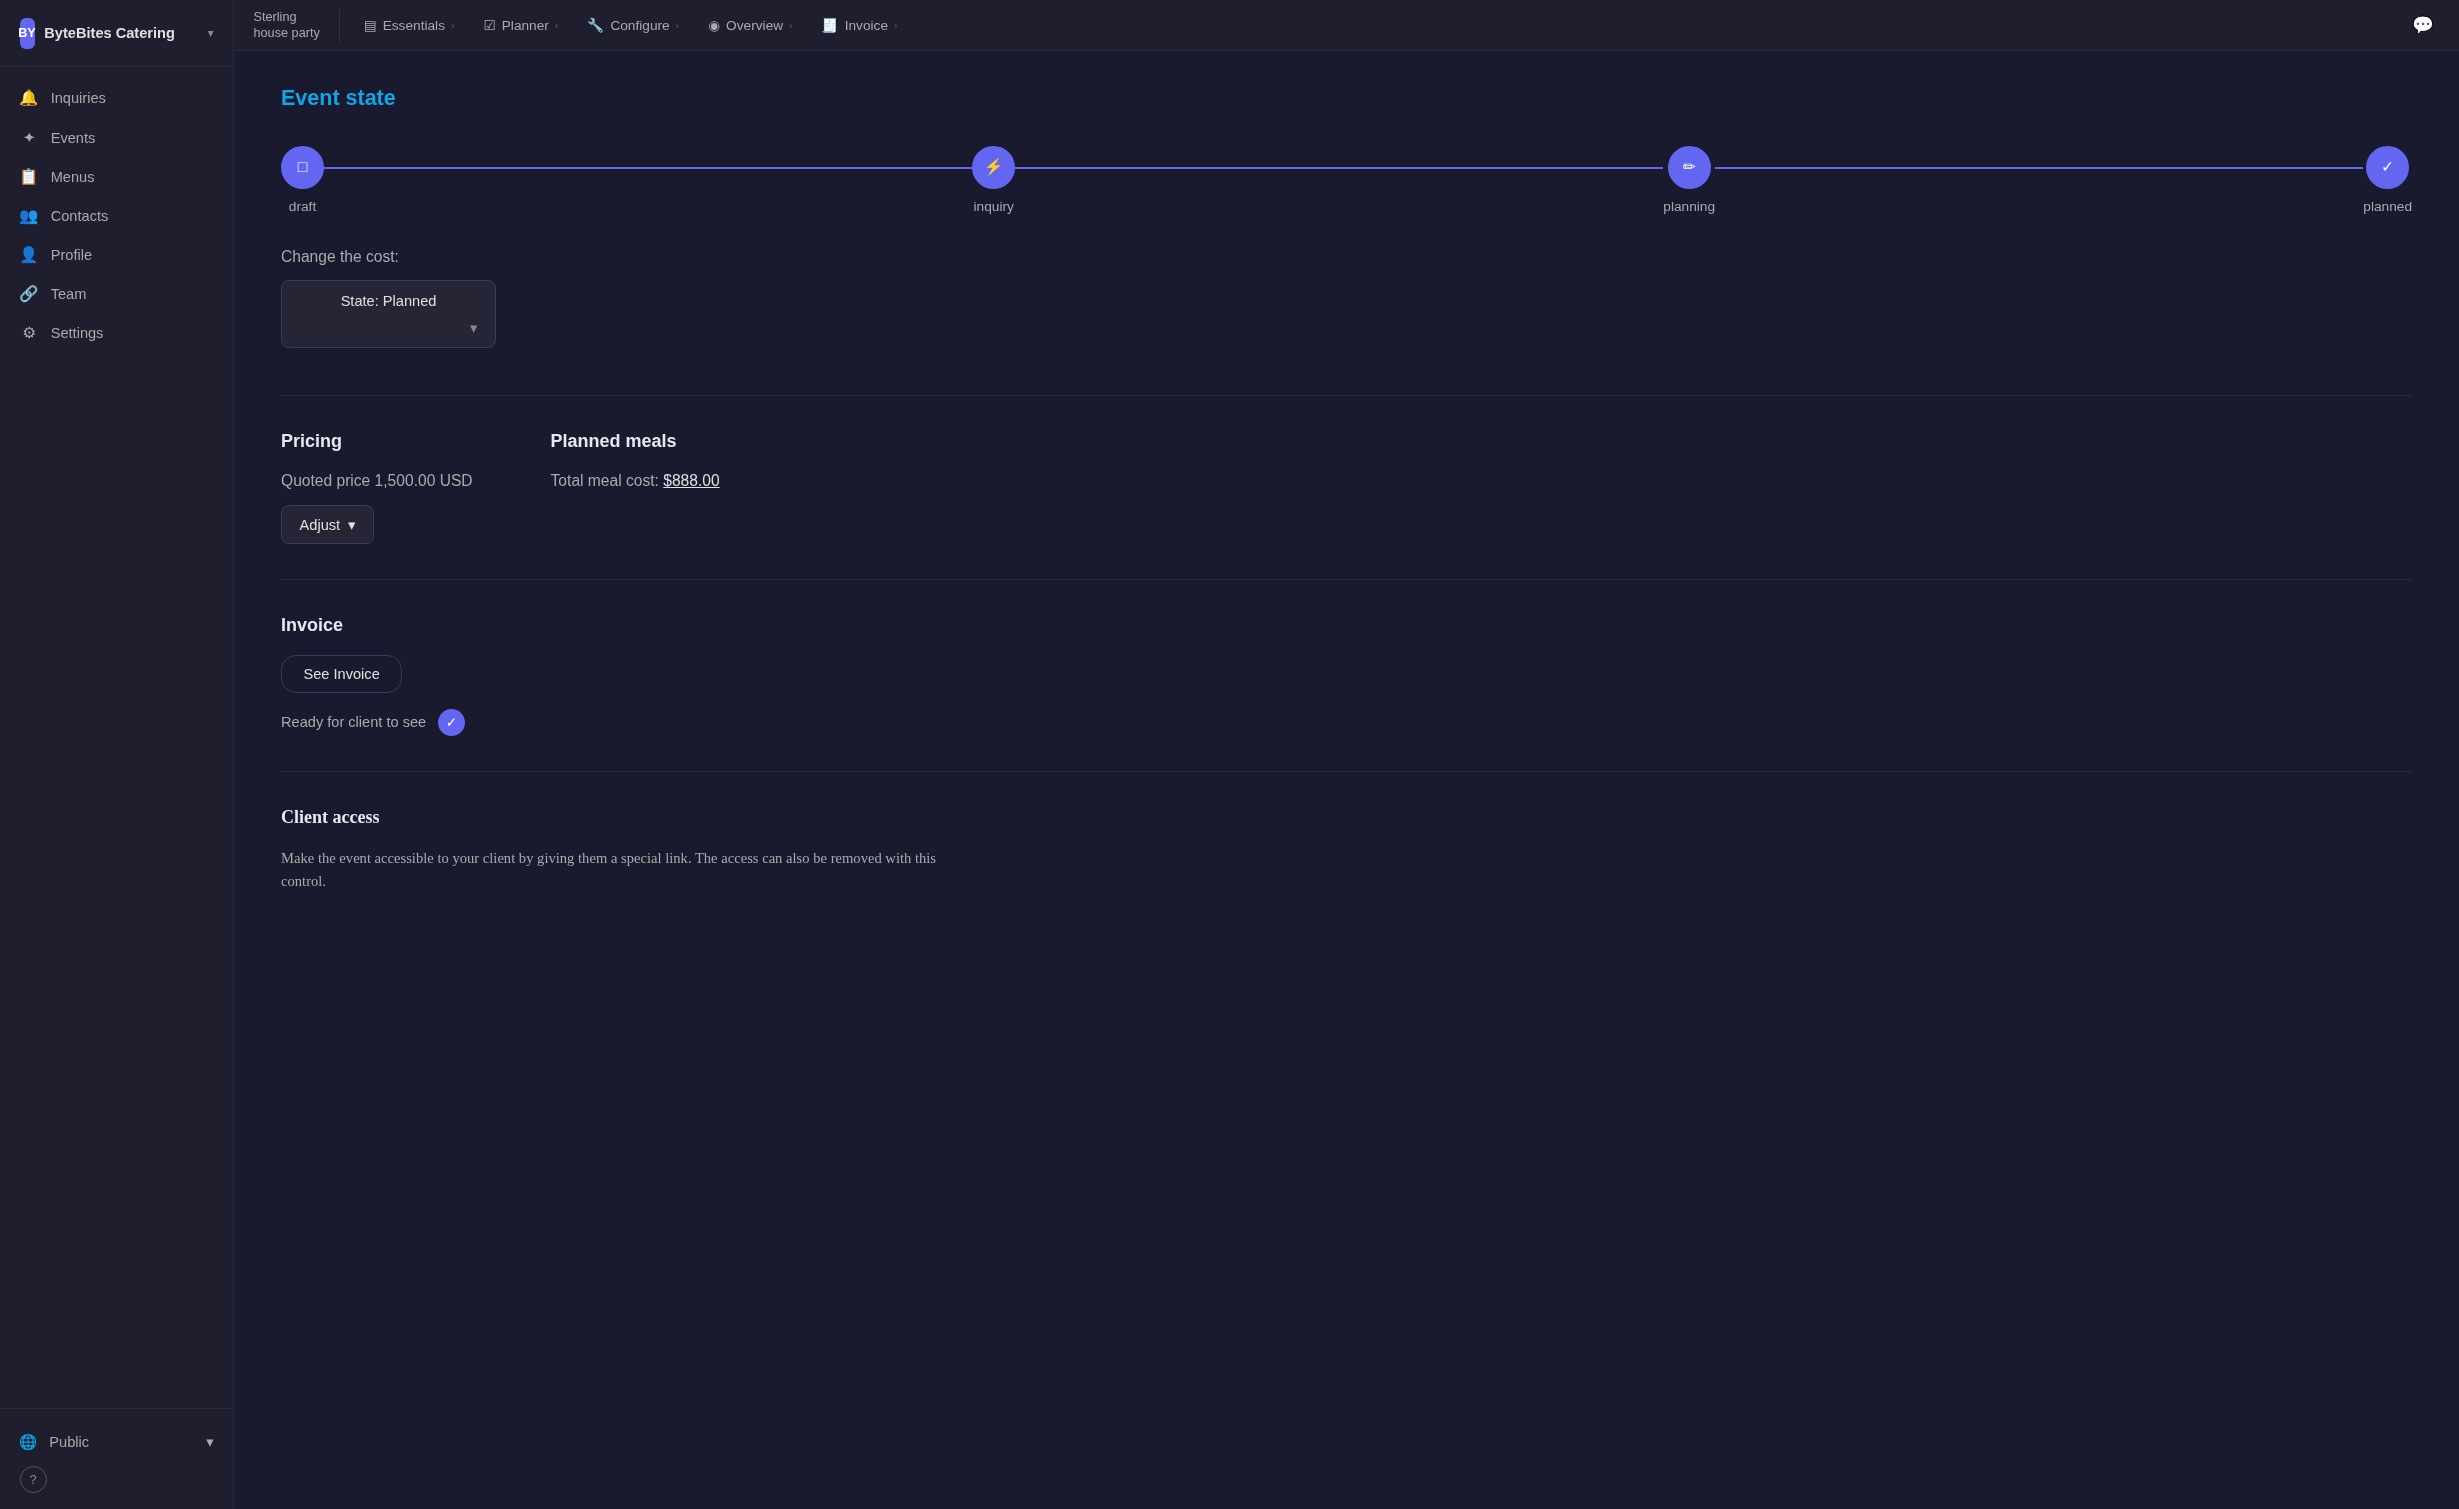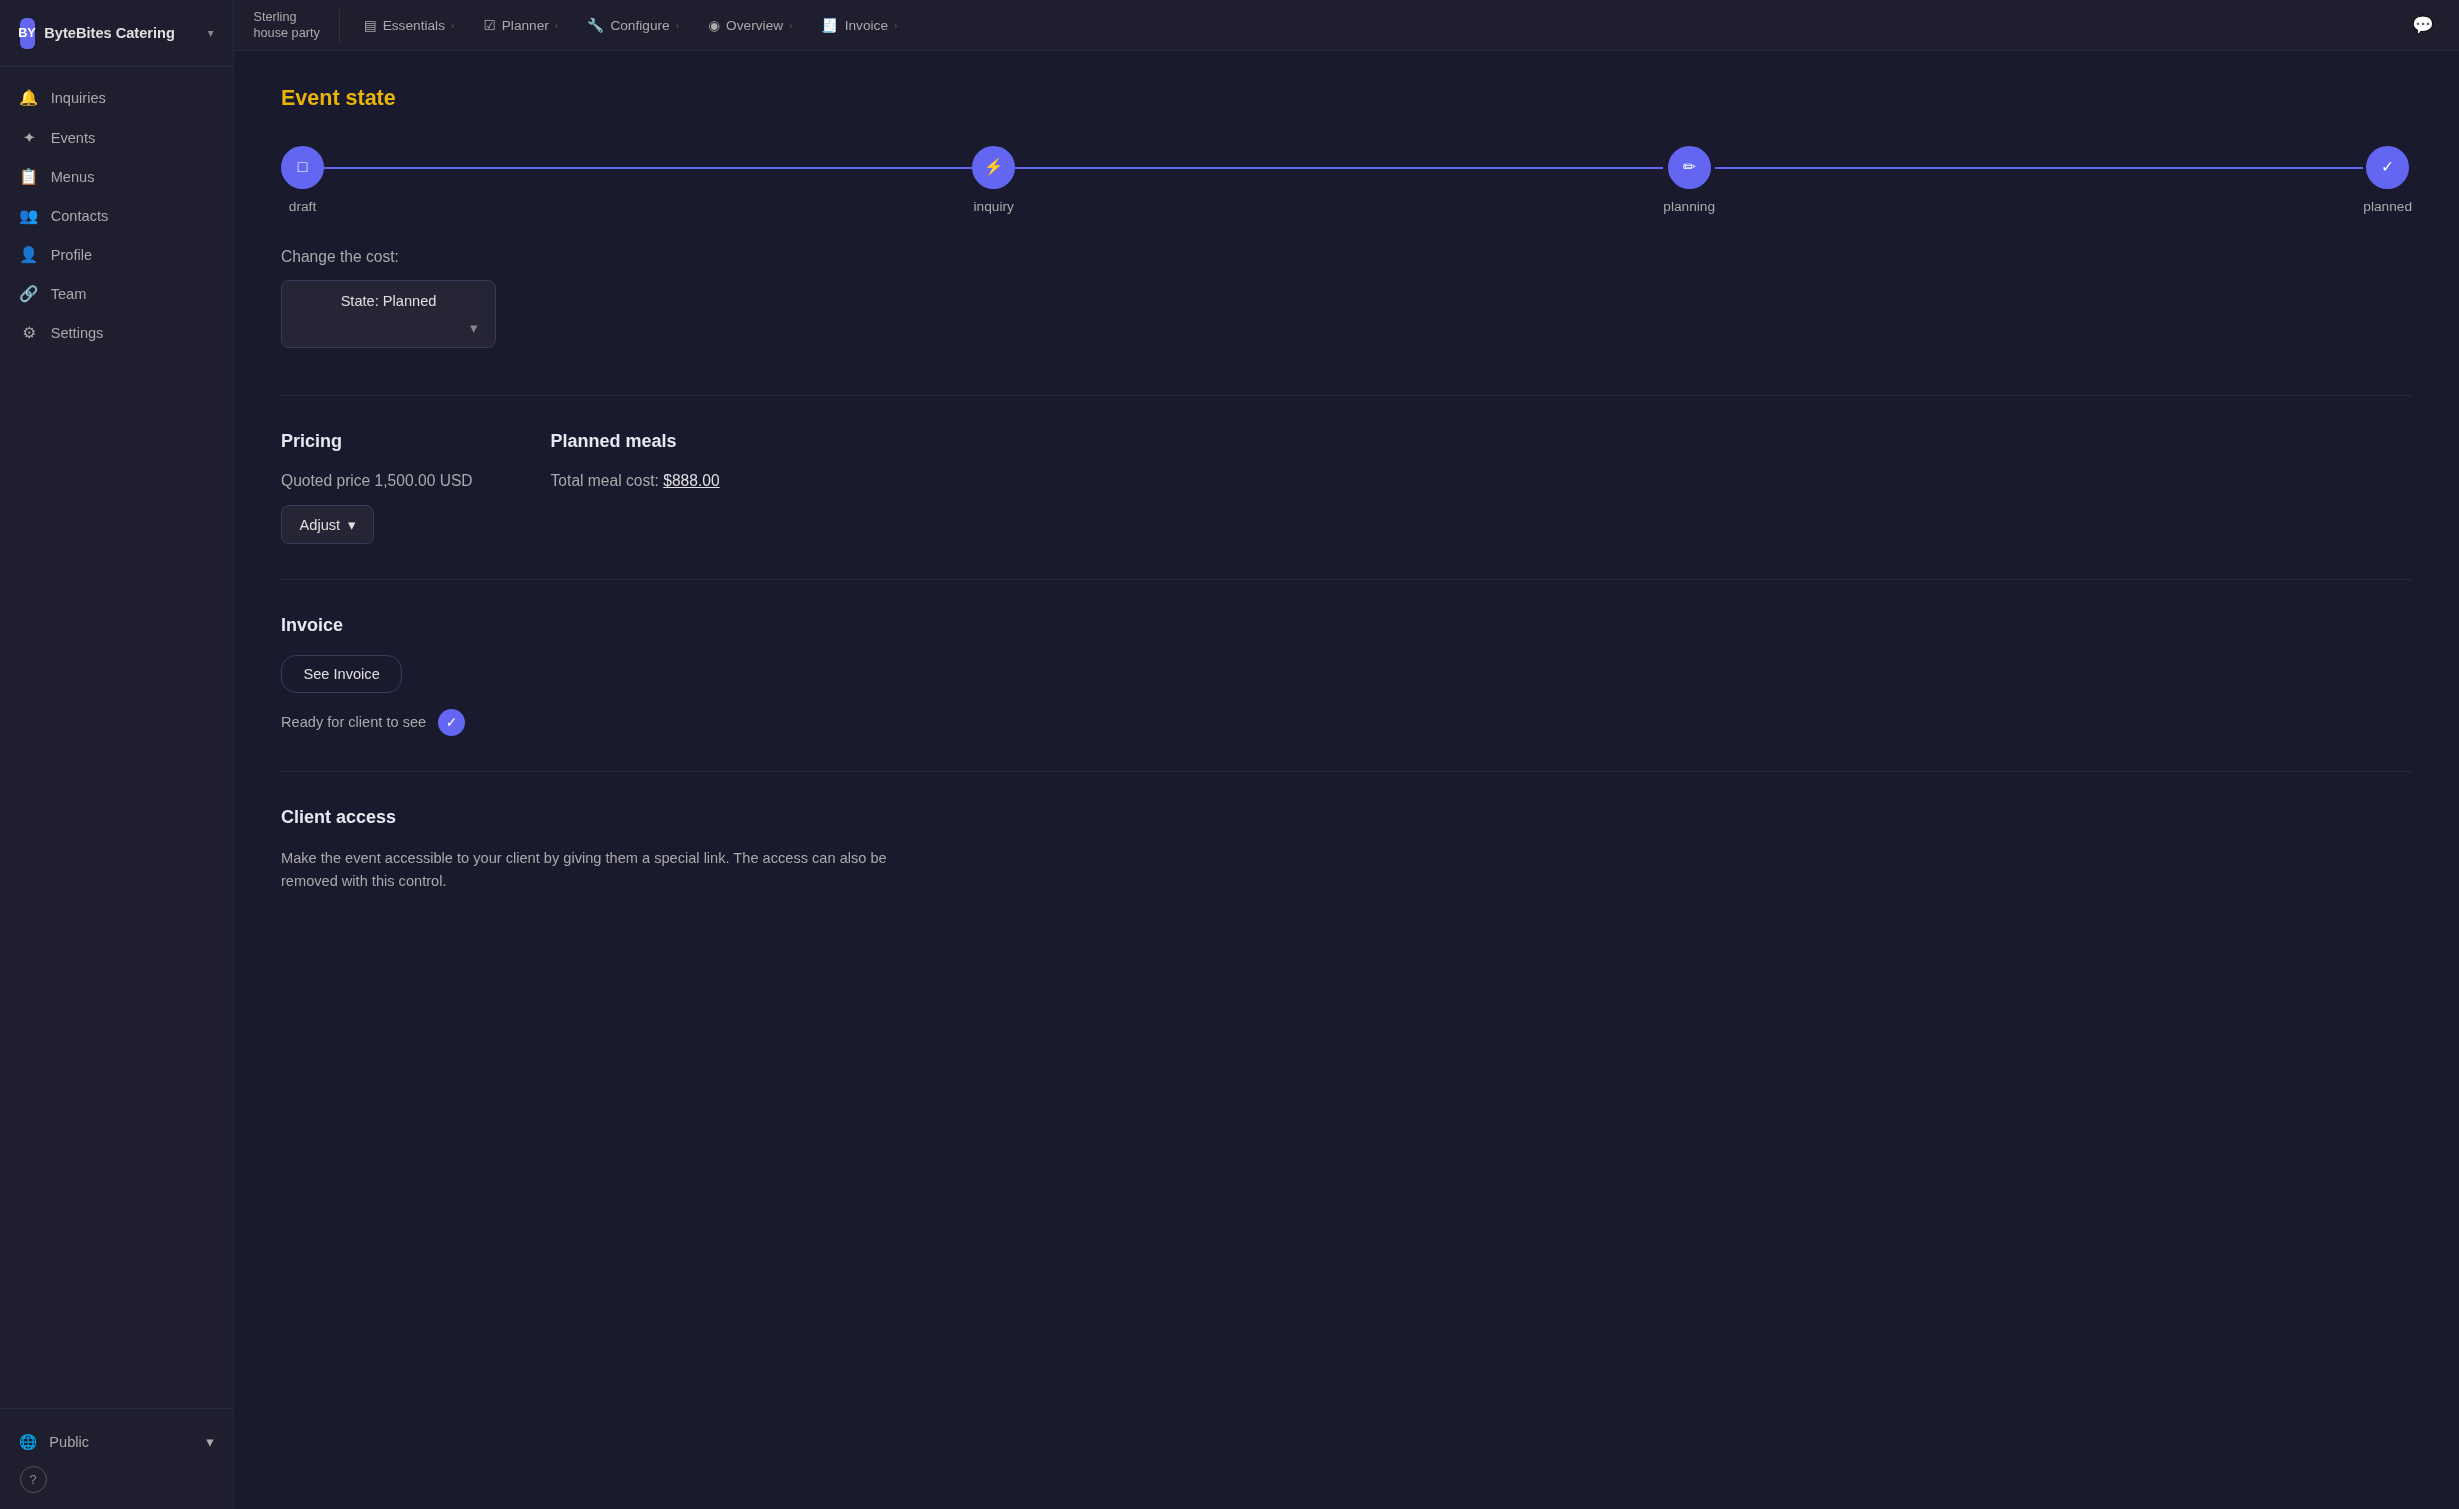--- a/index.html
+++ b/index.html
@@ -197,21 +197,21 @@
       flex: 1;
       overflow-y: auto;
       padding: 35px 47px;
       background: #1a1a2e;
     }
 
     
     .section-title {
       font-size: 21.5px;
       font-weight: 700;
-      color: #eab308;
+      color: #0ea5e9;
       margin-bottom: 27px;
     }
 
     
     .state-section {
       margin-bottom: 47px;
     }
 
     .state-stepper {
       display: flex;
@@ -363,20 +363,21 @@
       align-items: center;
       justify-content: center;
       font-size: 13.7px;
       color: white;
       flex-shrink: 0;
     }
 
     
     .client-section {
       margin-top: 0;
+      font-family: Liberation Serif, serif;
     }
 
     .client-description {
       font-size: 14.6px;
       color: #aaa;
       line-height: 1.6;
       max-width: 663px;
     }
 
     

